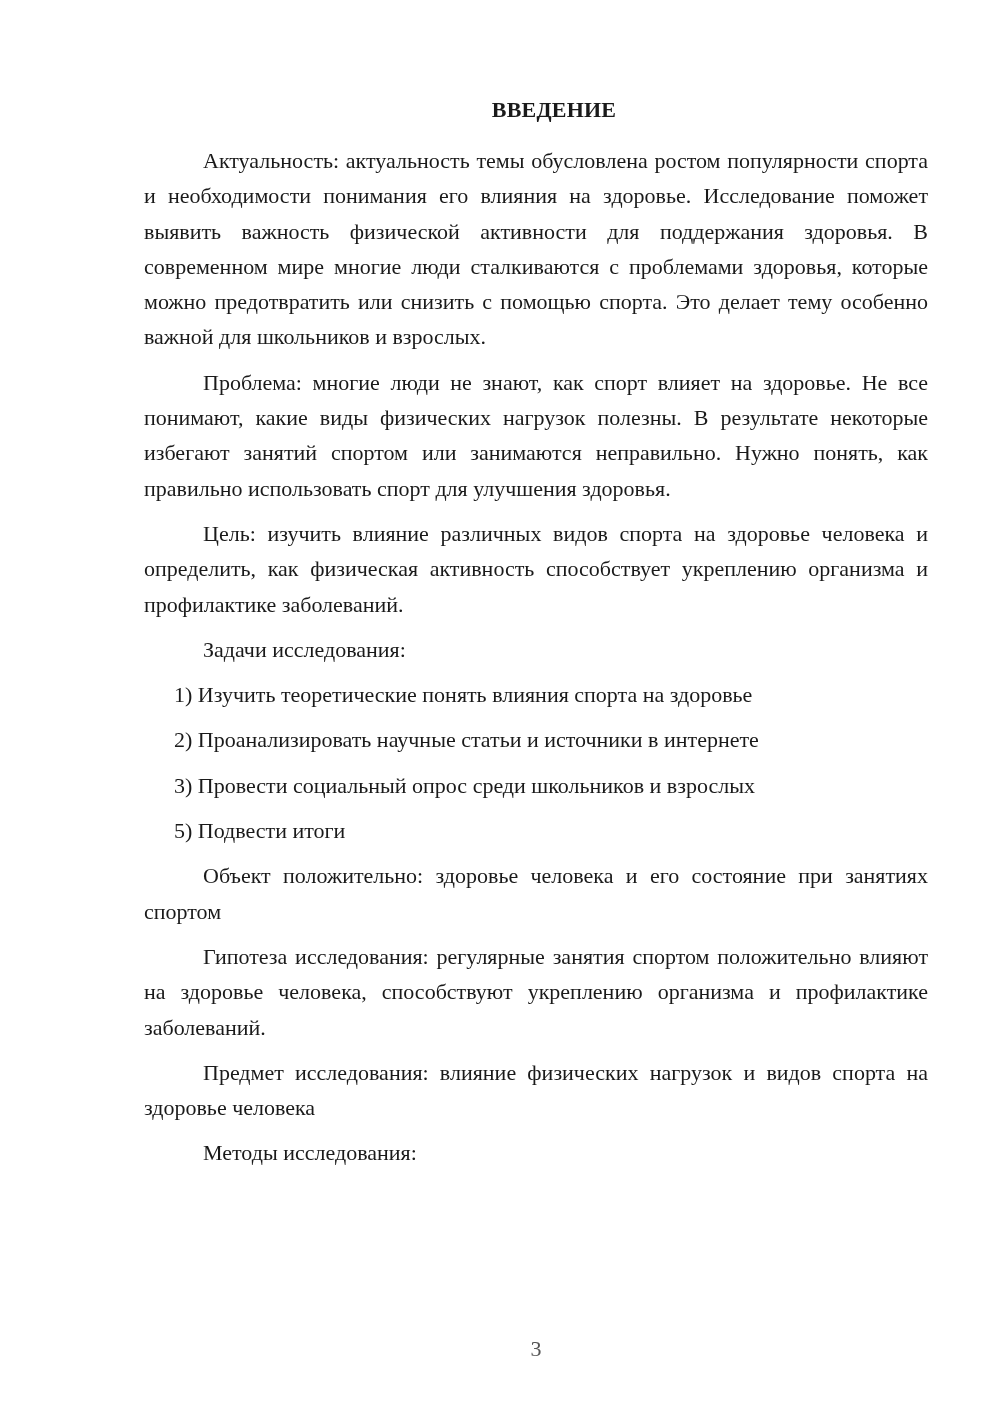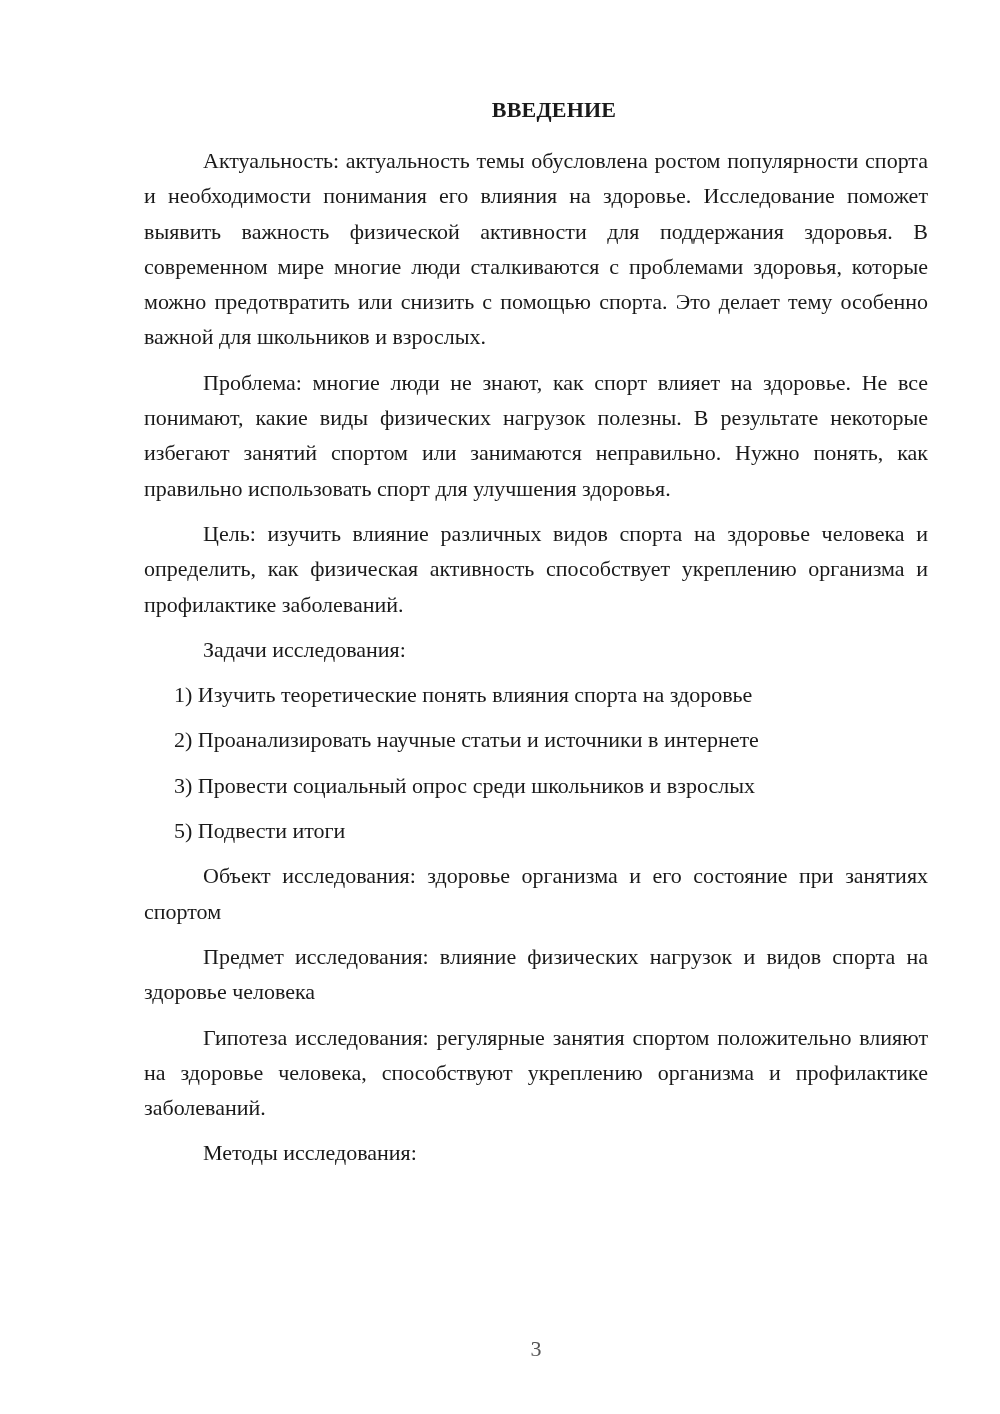--- a/index.html
+++ b/index.html
@@ -45,20 +45,20 @@
     <p class="para">Цель: изучить влияние различных видов спорта на здоровье человека и определить, как физическая активность способствует укреплению организма и профилактике заболеваний.</p>
     <p class="para">Задачи исследования:</p>
 
     <ul class="tasks">
       <li class="task"><span class="num">1)</span> <span>Изучить теоретические понять влияния спорта на здоровье</span></li>
       <li class="task"><span class="num">2)</span> <span>Проанализировать научные статьи и источники в интернете</span></li>
       <li class="task"><span class="num">3)</span> <span>Провести социальный опрос среди школьников и взрослых</span></li>
       <li class="task"><span class="num">5)</span> <span>Подвести итоги</span></li>
     </ul>
 
-    <p class="para">Объект исследования: здоровье организма и его состояние при занятиях спортом</p>
+    <p class="para">Объект положительно: здоровье человека и его состояние при занятиях спортом</p>
+    <p class="para">Гипотеза исследования: регулярные занятия спортом положительно влияют на здоровье человека, способствуют укреплению организма и профилактике заболеваний.</p>
     <p class="para">Предмет исследования: влияние физических нагрузок и видов спорта на здоровье человека</p>
-    <p class="para">Гипотеза исследования: регулярные занятия спортом положительно влияют на здоровье человека, способствуют укреплению организма и профилактике заболеваний.</p>
     <p class="para">Методы исследования:</p>
   </div>
 
   <div class="pagenum">3</div>
 </div>
 
 </body></html>

